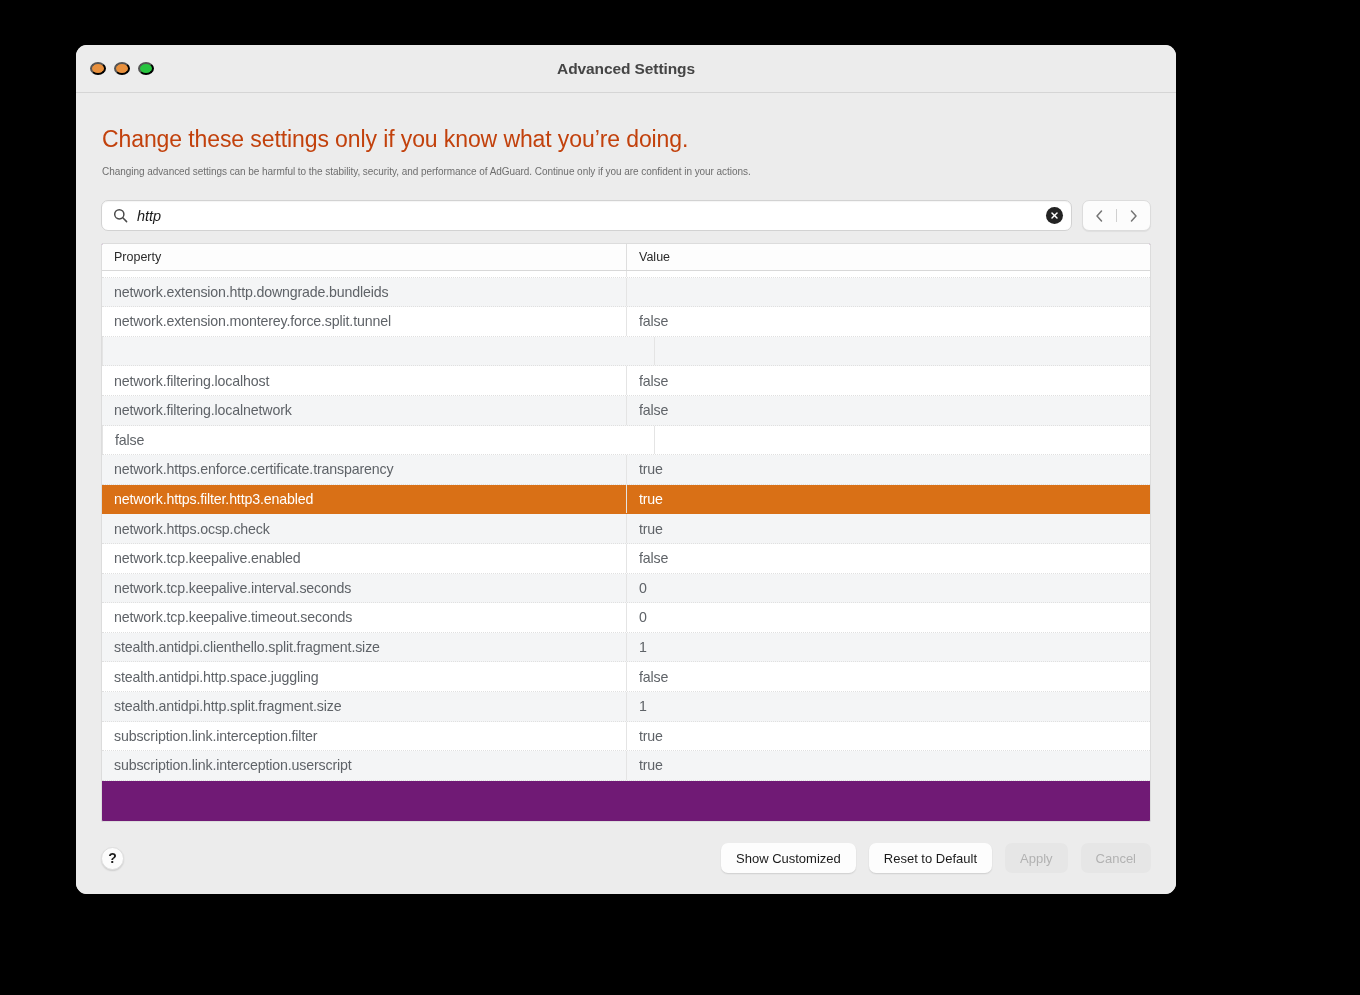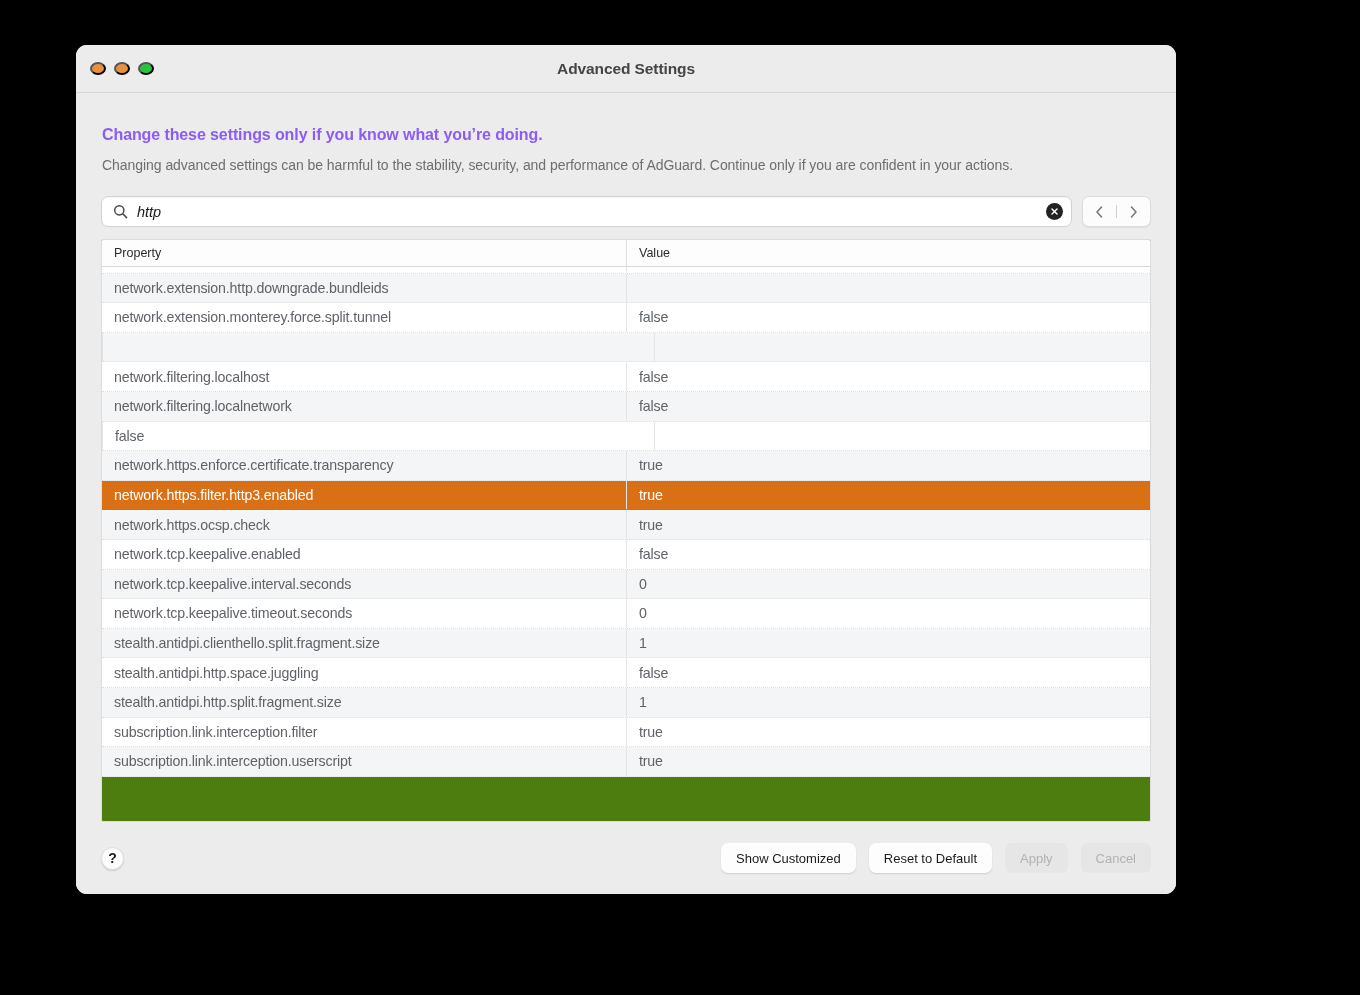--- a/index.html
+++ b/index.html
@@ -67,29 +67,29 @@
   
   #content {
     flex: 1 1 auto;
     padding: 0 25px;
     display: flex;
     flex-direction: column;
     min-height: 0;
   }
 
   #warning-title {
-    color: #8b5cf6;
-    font-size: 16px;
-    font-weight: bold;
+    color: #c2410c;
+    font-size: 23px;
+    font-weight: normal;
     margin: 33px 0 0 1px;
     letter-spacing: -0.1px;
   }
   #warning-desc {
     color: #6e6e6e;
-    font-size: 14px;
+    font-size: 10px;
     margin: 13px 0 0 1px;
     letter-spacing: -0.05px;
   }
 
   
   #search-row {
     display: flex;
     align-items: center;
     gap: 10px;
     margin-top: 23px;
@@ -159,21 +159,21 @@
     height: 13px;
     background: #d0d0d0;
     flex: 0 0 1px;
   }
 
   
   #table-wrap {
     margin-top: 12px;
     flex: 1 1 auto;
     min-height: 0;
-    background: #4d7c0f;
+    background: #701a75;
     border: 1px solid #dcdcdc;
     border-radius: 2px;
     display: flex;
     flex-direction: column;
     overflow: hidden;
   }
   #table-header {
     flex: 0 0 27px;
     height: 27px;
     display: flex;

